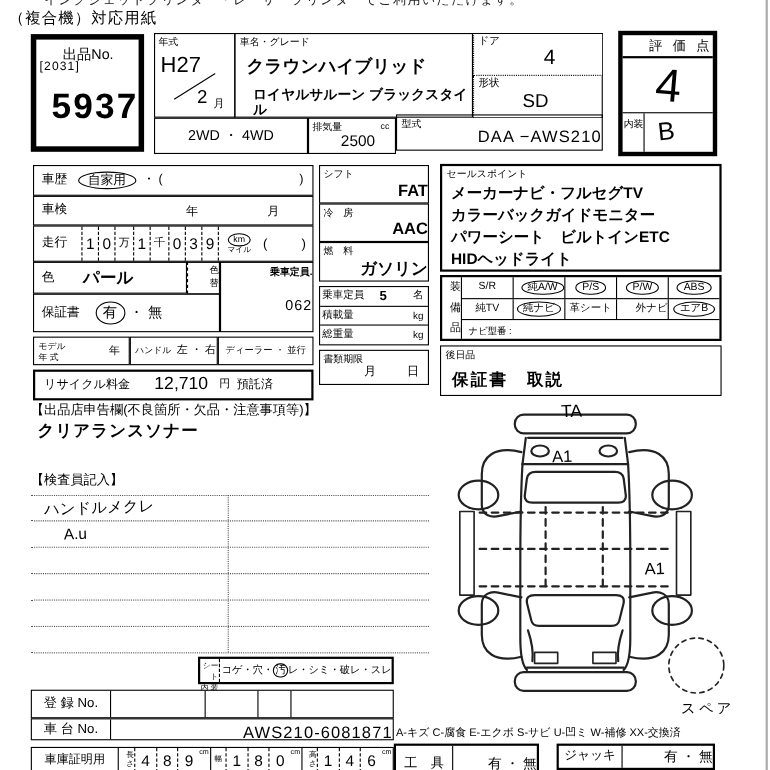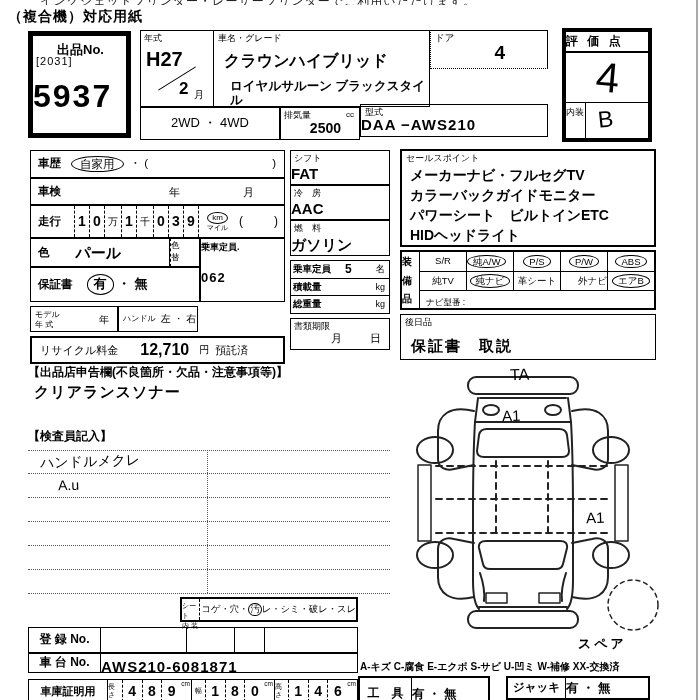--- a/index.html
+++ b/index.html
@@ -3,22 +3,22 @@
 <meta charset="utf-8">
 <style>
 *{margin:0;padding:0;box-sizing:border-box}
 html,body{background:#fff}
 .sheet{position:relative;width:700px;height:700px;background:#fff;color:#000;
   font-family:"Liberation Sans","DejaVu Sans",sans-serif;overflow:hidden;line-height:1.15}
 .a{position:absolute}
 .b{position:absolute;border:1.5px solid #000}
 .fx{display:flex;align-items:center}
 .lbl{font-size:9px}
-.bold{font-weight:bold}
-.ctr{text-align:left}
+.bold{font-weight:normal}
+.ctr{text-align:right}
 .hand{font-weight:400;transform:rotate(-2deg)}
 .circ{display:inline-block;border:1.5px solid #000;border-radius:50%;padding:0 5px;line-height:1.25}
 .dotline{position:absolute;border-top:1.2px dotted #555}
 .dcell{border-left:1px dashed #000;align-self:stretch;display:flex;align-items:center;justify-content:center}
 </style>
 </head>
 <body>
 
 <div class="sheet">
 
@@ -41,20 +41,24 @@
     <div class="a" style="left:53px;top:58px;font-size:10px">月</div>
   </div>
   <div class="b" style="left:213px;top:30px;width:217px;height:77px">
     <div class="a lbl" style="left:4px;top:2px">車名・グレード</div>
     <div class="a" style="left:10px;top:21px;font-size:16px;font-weight:600">クラウンハイブリッド</div>
     <div class="a" style="left:16px;top:48px;font-size:12.5px;font-weight:600">ロイヤルサルーン ブラックスタイル</div>
   </div>
   <div class="b" style="left:430px;top:30px;width:118px;height:39px;border-left:1.5px dotted #000;border-bottom:1.5px dotted #000">
     <div class="a" style="left:4px;top:2px;font-size:9.5px">ドア</div>
     <div class="a bold" style="right:42px;top:11px;font-size:19px">4</div>
+  </div>
+  <div class="b" style="left:430px;top:69px;width:118px;height:38px;border-left:1.5px dotted #000;border-top:none">
+    <div class="a" style="left:4px;top:2px;font-size:9.5px">形状</div>
+    <div class="a bold" style="left:44px;top:13px;font-size:17px">SD</div>
   </div>
   <div class="b fx" style="left:140px;top:107px;width:140px;height:33px;justify-content:center">
     <span style="font-size:13px">2WD ・ 4WD</span>
   </div>
   <div class="b" style="left:280px;top:107px;width:80px;height:33px">
     <div class="a lbl" style="left:3px;top:2px">排気量</div>
     <div class="a" style="right:5px;top:2px;font-size:8px">cc</div>
     <div class="a bold" style="right:18px;bottom:3px;font-size:14px">2500</div>
   </div>
   <div class="b" style="left:360px;top:104px;width:188px;height:33px">
@@ -121,20 +125,23 @@
     <div class="a" style="left:4px;top:3px;font-size:8px;line-height:1.2">
       <div>モデル</div>
       <div>年 式</div>
     </div>
     <div class="a" style="right:8px;top:7px;font-size:10px">年</div>
   </div>
   <div class="b fx" style="left:118px;top:306px;width:80px;height:26px">
     <span style="font-size:8px;margin-left:4px">ハンドル</span>
     <span style="font-size:10px;margin-left:5px">左 ・ 右</span>
   </div>
+  <div class="b fx" style="left:198px;top:306px;width:87px;height:26px;justify-content:center">
+    <span style="font-size:8.5px">ディーラー ・ 並行</span>
+  </div>
   <div class="a fx" style="left:30px;top:336px;width:255px;height:28px;border:2.5px solid #000">
     <span style="font-size:11px;margin-left:8px">リサイクル料金</span>
     <span class="bold" style="font-size:16px;margin-left:22px">12,710</span>
     <span style="font-size:10px;margin-left:10px">円</span>
     <span style="font-size:11px;margin-left:6px;margin-right:6px">預託済</span>
   </div>
 
   <div class="a bold" style="left:28px;top:366px;font-size:12px">【出品店申告欄(不良箇所・欠品・注意事項等)】</div>
   <div class="a" style="left:34px;top:383px;font-size:15px;font-weight:600;letter-spacing:1px">クリアランスソナー</div>
 
@@ -184,21 +191,21 @@
   <div class="a" style="left:400px;top:250px;width:256px;height:60px;border:2px solid #000">
     <div class="a ctr bold" style="left:0;top:0;width:18px;height:100%;border-right:1.5px solid #000;font-size:10px;line-height:1.85;padding-top:1px">
       <div>装</div>
         <div>備</div>
         <div>品</div>
     </div>
     <div class="a" style="left:18px;top:0;right:0;height:19px;display:flex">
       <span class="fx" style="flex:1;justify-content:center;font-size:9.5px">
           <span>S/R</span>
         </span>
-      <span class="fx" style="flex:1;justify-content:flex-start;font-size:9.5px;border-left:1px solid #000">
+      <span class="fx" style="flex:1;justify-content:flex-end;font-size:9.5px;border-left:1px solid #000">
           <span class="circ">純A/W</span>
         </span>
       <span class="fx" style="flex:1;justify-content:center;font-size:9.5px;border-left:1px solid #000">
           <span class="circ">P/S</span>
         </span>
       <span class="fx" style="flex:1;justify-content:center;font-size:9.5px;border-left:1px solid #000">
           <span class="circ">P/W</span>
         </span>
       <span class="fx" style="flex:1;justify-content:center;font-size:9.5px;border-left:1px solid #000">
           <span class="circ">ABS</span>

